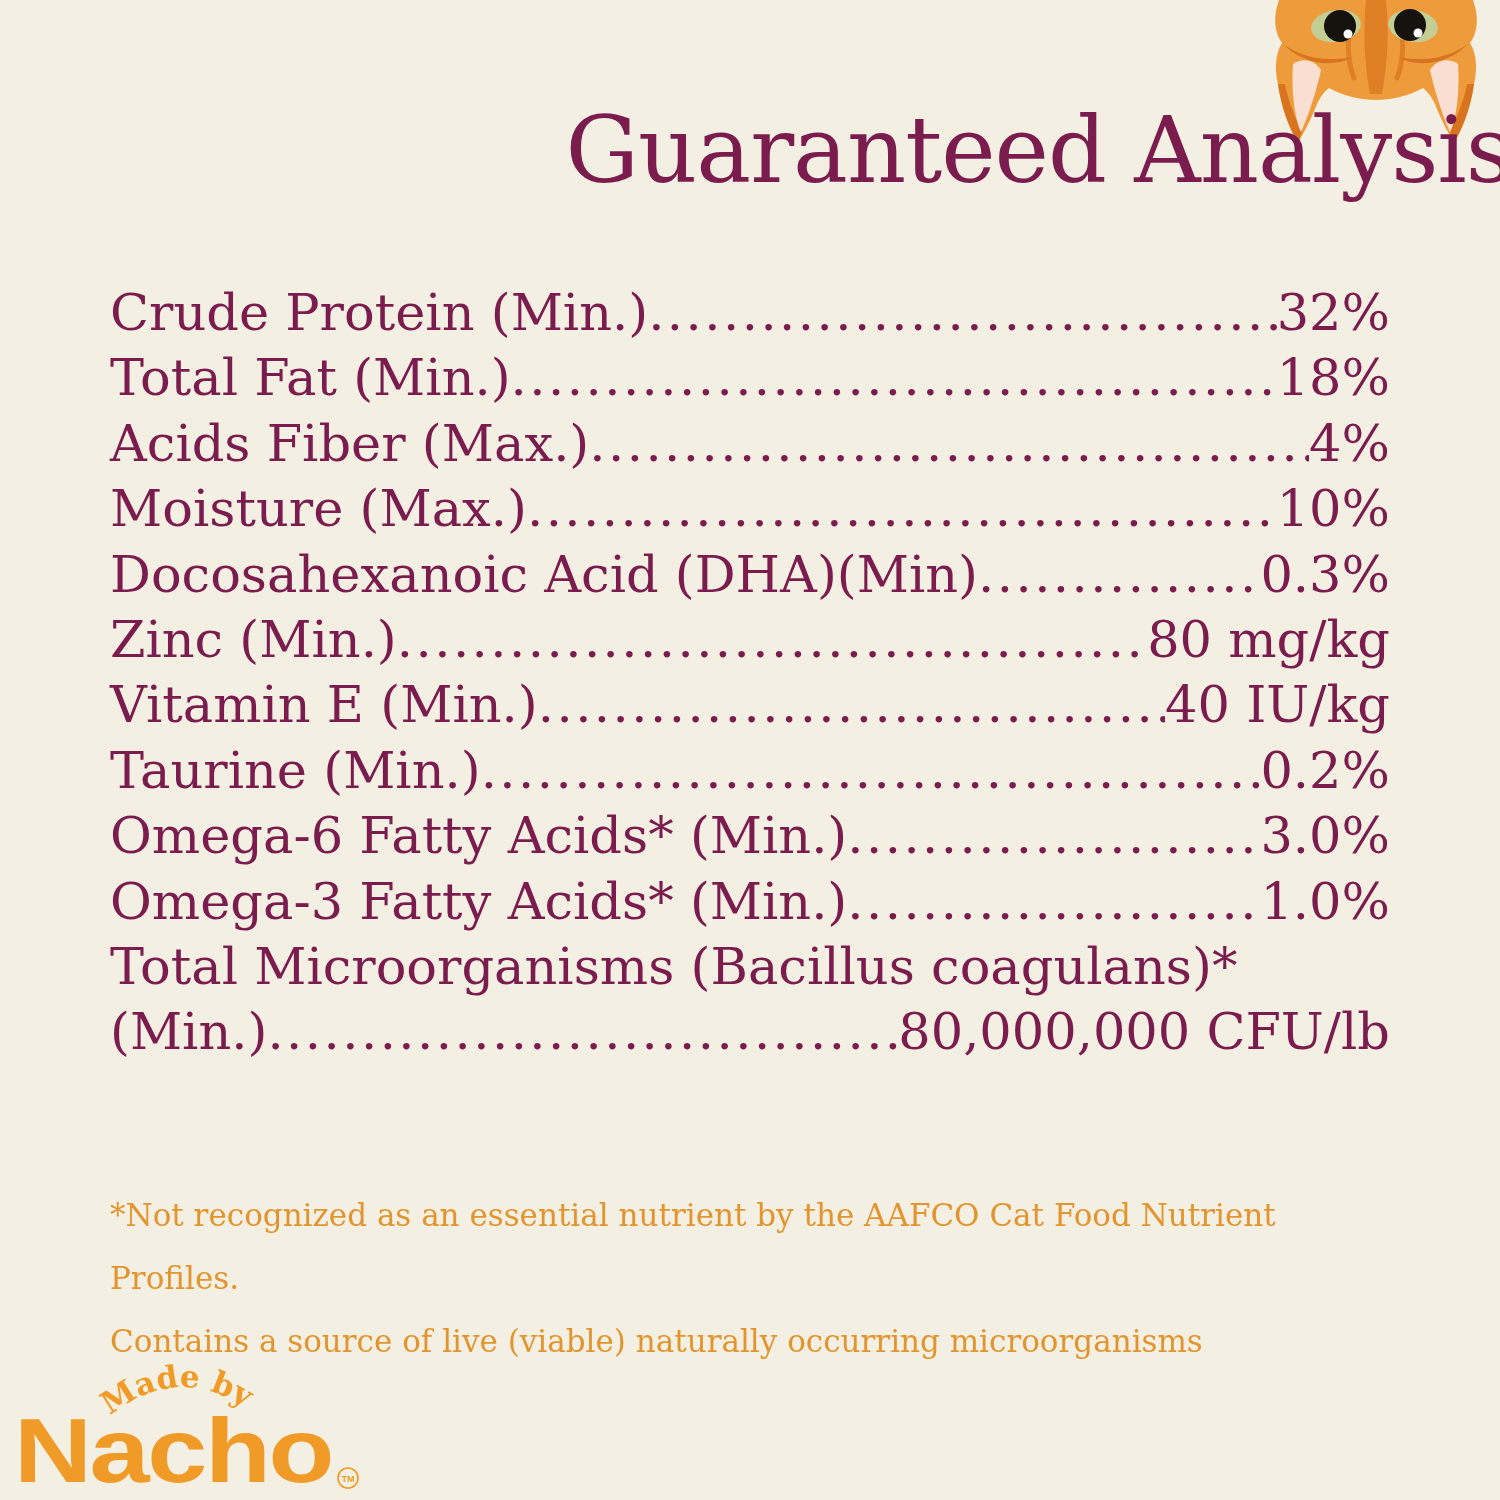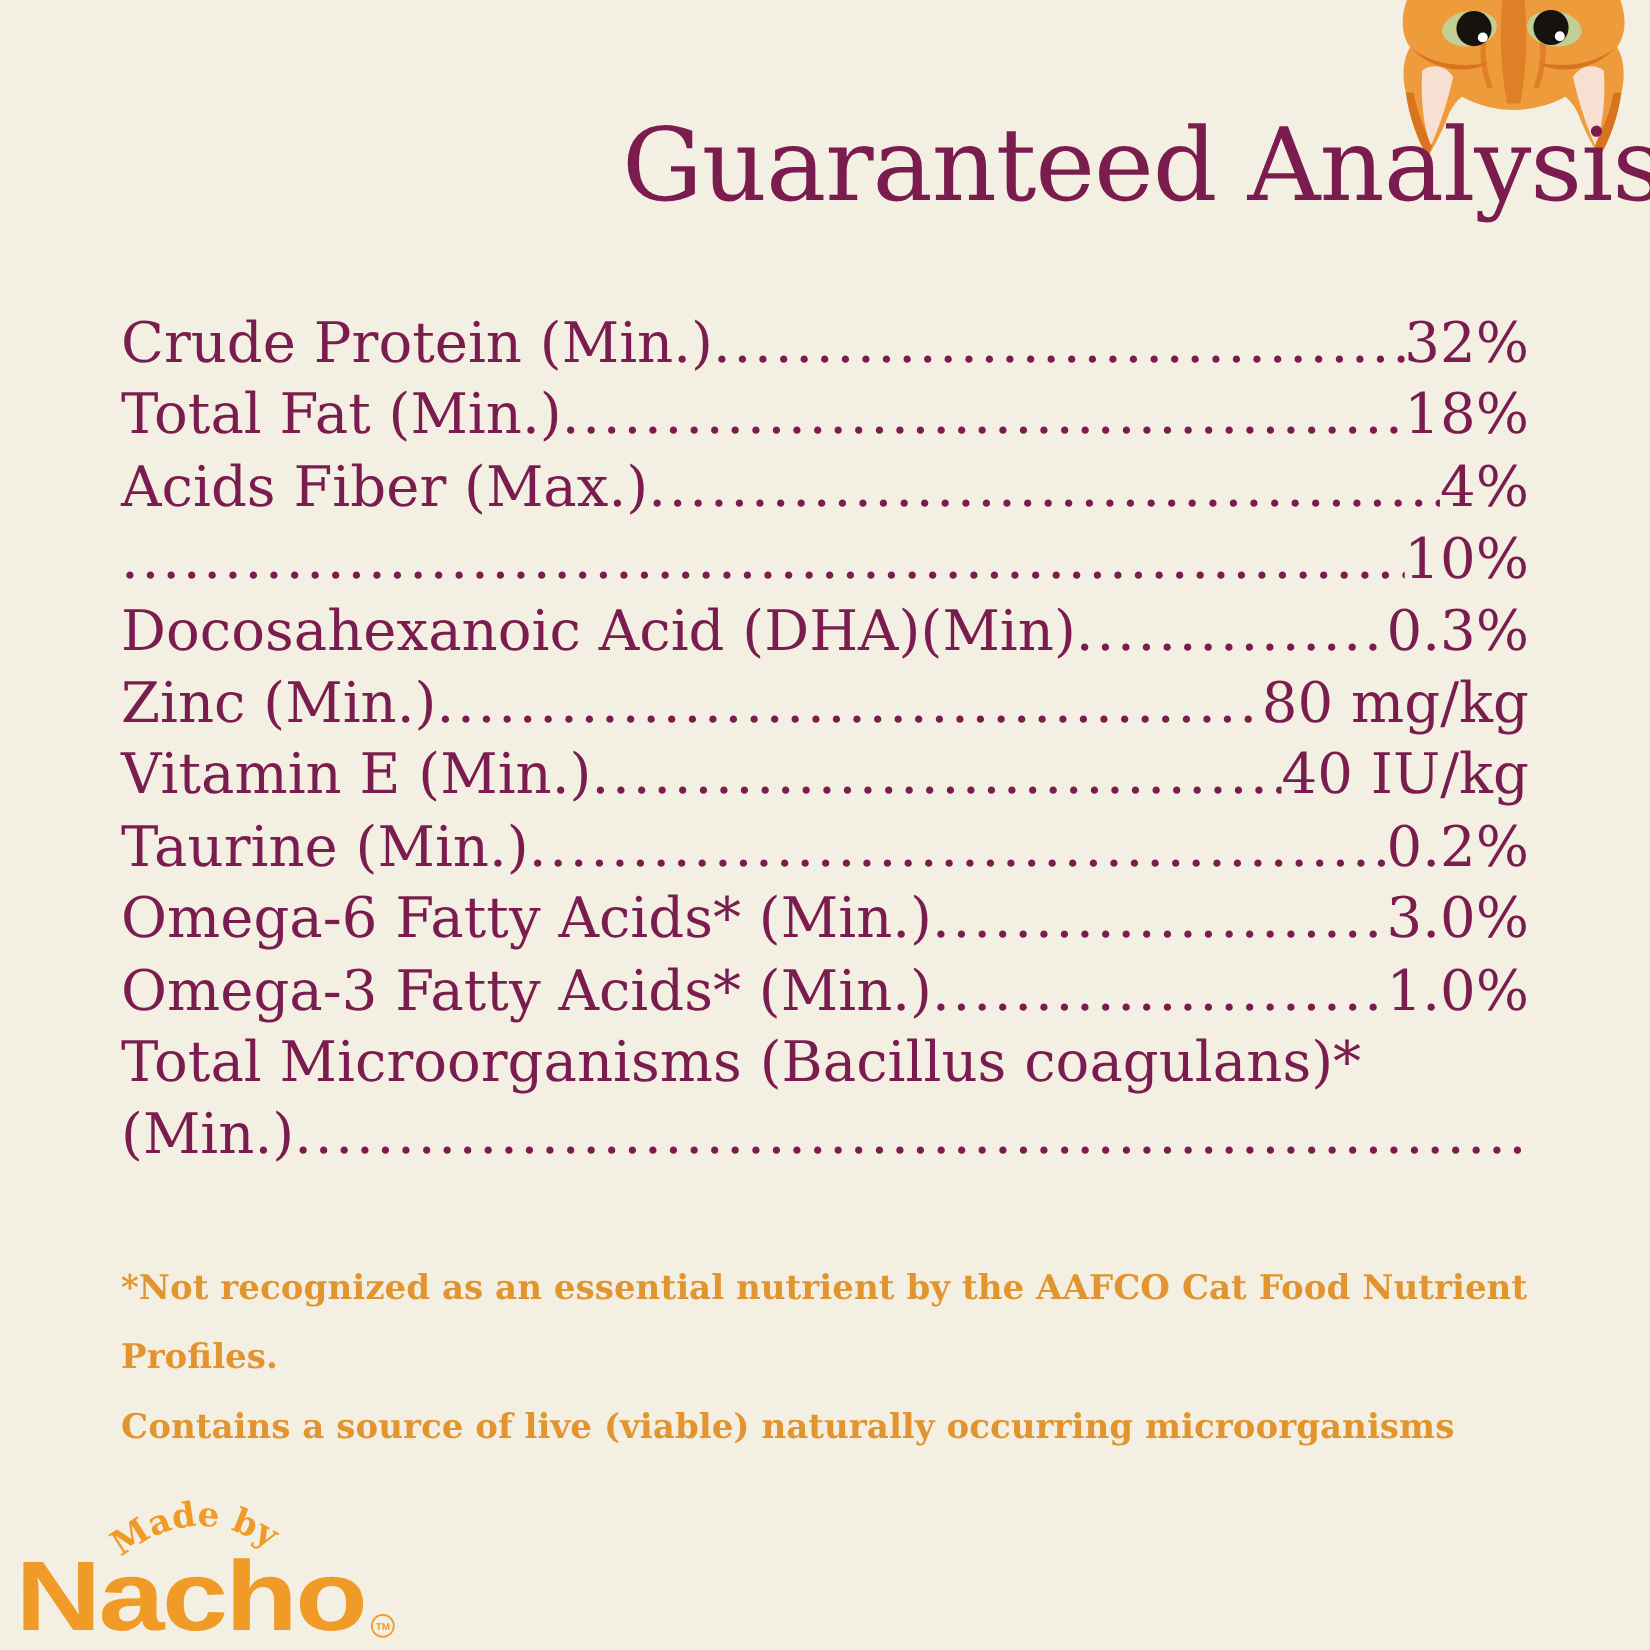--- a/index.html
+++ b/index.html
@@ -54,25 +54,24 @@
     content: "..........................................................................................................................................................";
     letter-spacing: 2.5px;
   }
   .ga-value { flex: 0 0 auto; }
 
   
   .footnote {
     position: absolute;
     left: 110px;
     right: 100px;
-    top: 1140px;
+    top: 1184px;
     color: #E2952E;
     font-size: 31px;
     line-height: 63px;
-    font-weight: bold;
   }
   .footnote p { margin: 0; }
 
   
   .logo-svg {
     position: absolute;
     left: 12px;
     top: 1356px;
     width: 355px;
     height: 140px;
@@ -140,20 +139,21 @@
         <span class="ga-label">Total Fat (Min.)</span>
         <span class="ga-dots"></span>
         <span class="ga-value">18%</span>
       </div>
       <div class="ga-row">
         <span class="ga-label">Acids Fiber (Max.)</span>
         <span class="ga-dots"></span>
         <span class="ga-value">4%</span>
       </div>
       <div class="ga-row">
+        <span class="ga-label">Moisture (Max.)</span>
         <span class="ga-dots"></span>
         <span class="ga-value">10%</span>
       </div>
       <div class="ga-row">
         <span class="ga-label">Docosahexanoic Acid (DHA)(Min)</span>
         <span class="ga-dots"></span>
         <span class="ga-value">0.3%</span>
       </div>
       <div class="ga-row">
         <span class="ga-label">Zinc (Min.)</span>
@@ -179,20 +179,21 @@
         <span class="ga-label">Omega-3 Fatty Acids* (Min.)</span>
         <span class="ga-dots"></span>
         <span class="ga-value">1.0%</span>
       </div>
       <div class="ga-row">
         <span class="ga-label">Total Microorganisms (Bacillus coagulans)*</span>
       </div>
       <div class="ga-row">
         <span class="ga-label">(Min.)</span>
         <span class="ga-dots"></span>
+        <span class="ga-value">80,000,000 CFU/lb</span>
       </div>
     </div>
 
   <div class="footnote">
     <p>*Not recognized as an essential nutrient by the AAFCO Cat Food Nutrient Profiles.</p>
     <p>Contains a source of live (viable) naturally occurring microorganisms</p>
   </div>
 
   <svg class="logo-svg" viewBox="0 0 355 140" aria-hidden="false">
     <defs>

